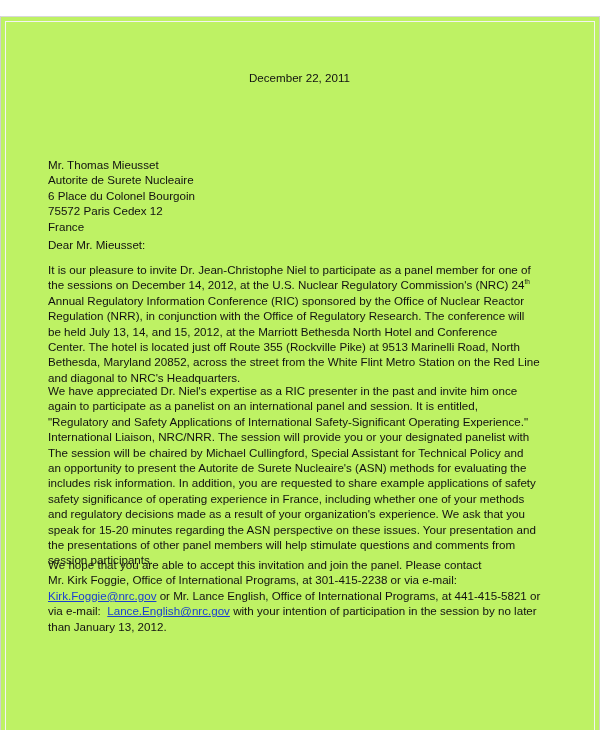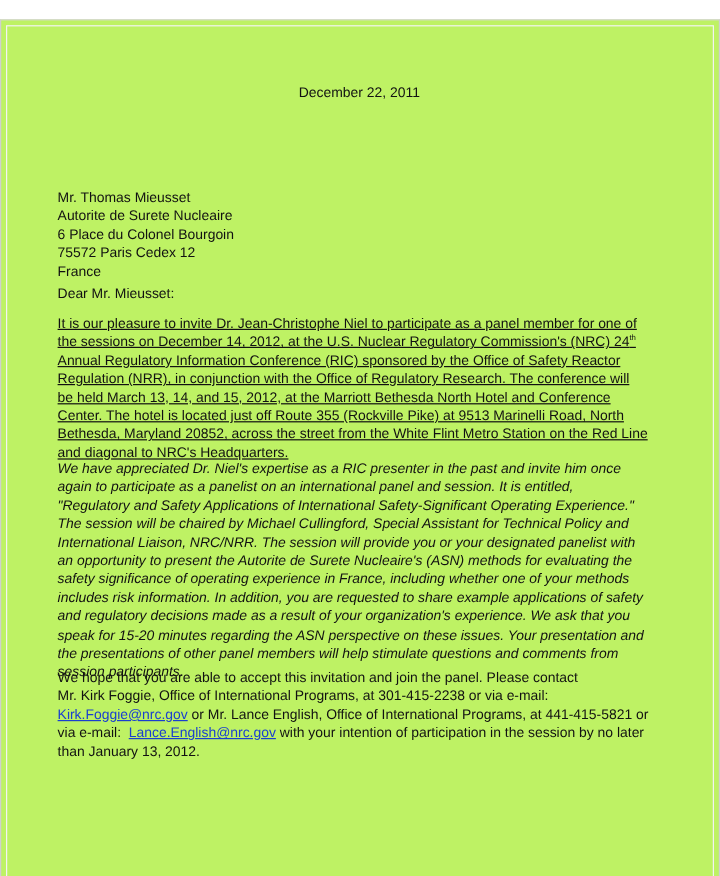--- a/index.html
+++ b/index.html
@@ -59,22 +59,22 @@
       top: 220px;
       left: 0;
       white-space: nowrap;
       text-align: right;
     }
     .para {
       position: absolute;
       left: 0;
     }
     .para .line { white-space: nowrap; }
-    .p1 { top: 245px; text-decoration: underline; }
-    .p2 { top: 366px; font-style: italic; }
+    .p1 { top: 245px; }
+    .p2 { top: 366px; }
     .p3 { top: 540px; }
     sup { font-size: 6.5px; line-height: 0; vertical-align: 5px; }
     a.email {
       color: #1a3fd0;
       text-decoration: underline;
       text-align: right;
     }
   </style>
 </head>
 <body>
@@ -92,37 +92,37 @@
       <div>6 Place du Colonel Bourgoin</div>
       <div>75572 Paris Cedex 12</div>
       <div>France</div>
     </div>
 
     <div class="salutation">Dear Mr. Mieusset:</div>
 
     <div class="para p1">
       <div class="line">It is our pleasure to invite Dr. Jean-Christophe Niel to participate as a panel member for one of</div>
       <div class="line"><span>the sessions on December 14, 2012, at the U.S. Nuclear Regulatory Commission's (NRC) 24</span><sup>th</sup></div>
-      <div class="line">Annual Regulatory Information Conference (RIC) sponsored by the Office of Safety Reactor</div>
+      <div class="line">Annual Regulatory Information Conference (RIC) sponsored by the Office of Nuclear Reactor</div>
       <div class="line">Regulation (NRR), in conjunction with the Office of Regulatory Research.  The conference will</div>
-      <div class="line">be held March 13, 14, and 15, 2012, at the Marriott Bethesda North Hotel and Conference</div>
+      <div class="line">be held July 13, 14, and 15, 2012, at the Marriott Bethesda North Hotel and Conference</div>
       <div class="line">Center.  The hotel is located just off Route 355 (Rockville Pike) at 9513 Marinelli Road, North</div>
       <div class="line">Bethesda, Maryland 20852, across the street from the White Flint Metro Station on the Red Line</div>
       <div class="line">and diagonal to NRC's Headquarters.</div>
     </div>
 
     <div class="para p2">
       <div class="line">We have appreciated Dr. Niel's expertise as a RIC presenter in the past and invite him once</div>
       <div class="line">again to participate as a panelist on an international panel and session.  It is entitled,</div>
       <div class="line">"Regulatory and Safety Applications of International Safety-Significant Operating Experience."</div>
+      <div class="line">International Liaison, NRC/NRR.  The session will provide you or your designated panelist with</div>
       <div class="line">The session will be chaired by Michael Cullingford, Special Assistant for Technical Policy and</div>
-      <div class="line">International Liaison, NRC/NRR.  The session will provide you or your designated panelist with</div>
       <div class="line">an opportunity to present the Autorite de Surete Nucleaire's (ASN) methods for evaluating the</div>
+      <div class="line">includes risk information.  In addition, you are requested to share example applications of safety</div>
       <div class="line">safety significance of operating experience in France, including whether one of your methods</div>
-      <div class="line">includes risk information.  In addition, you are requested to share example applications of safety</div>
       <div class="line">and regulatory decisions made as a result of your organization's experience.  We ask that you</div>
       <div class="line">speak for 15-20 minutes regarding the ASN perspective on these issues.  Your presentation and</div>
       <div class="line">the presentations of other panel members will help stimulate questions and comments from</div>
       <div class="line">session participants.</div>
     </div>
 
     <div class="para p3">
       <div class="line">We hope that you are able to accept this invitation and join the panel.  Please contact</div>
       <div class="line">Mr. Kirk Foggie, Office of International Programs, at 301-415-2238 or via e-mail:</div>
       <div class="line"><a class="email">Kirk.Foggie@nrc.gov</a><span> or Mr. Lance English, Office of International Programs, at 441-415-5821 or</span></div>

